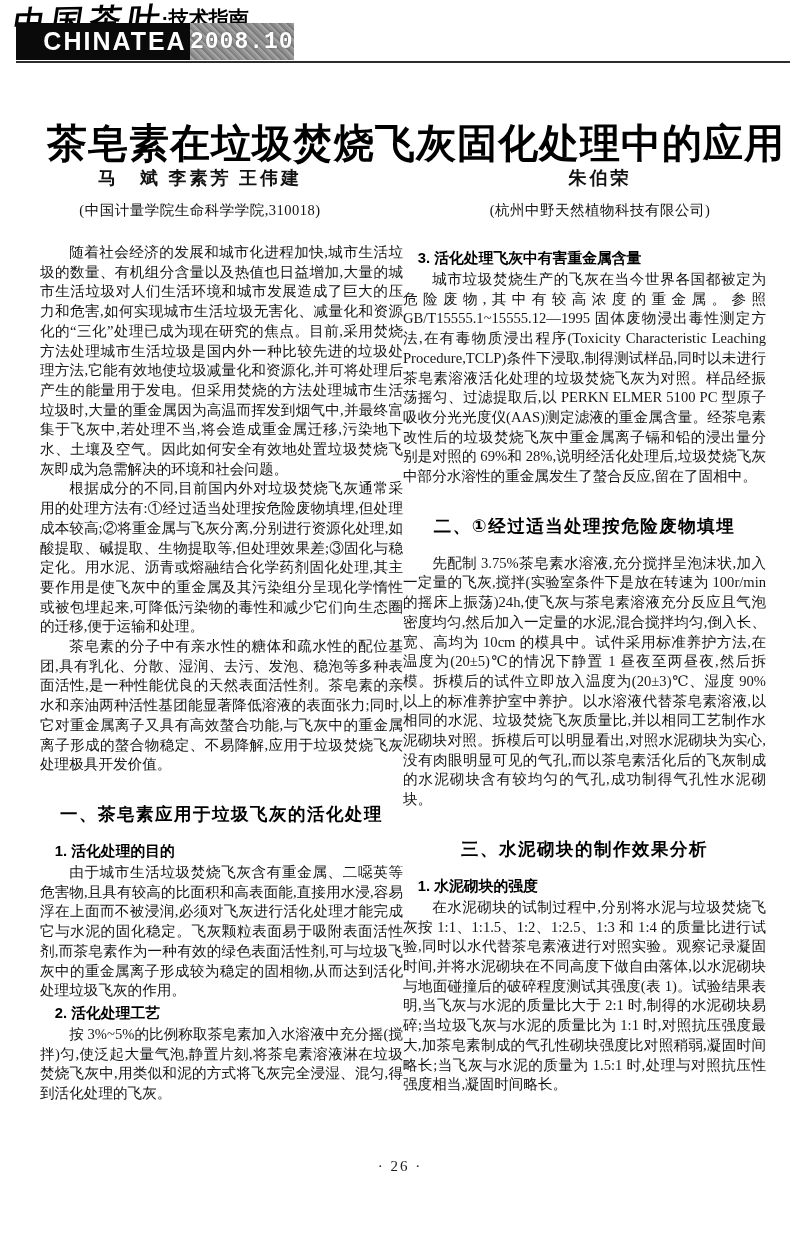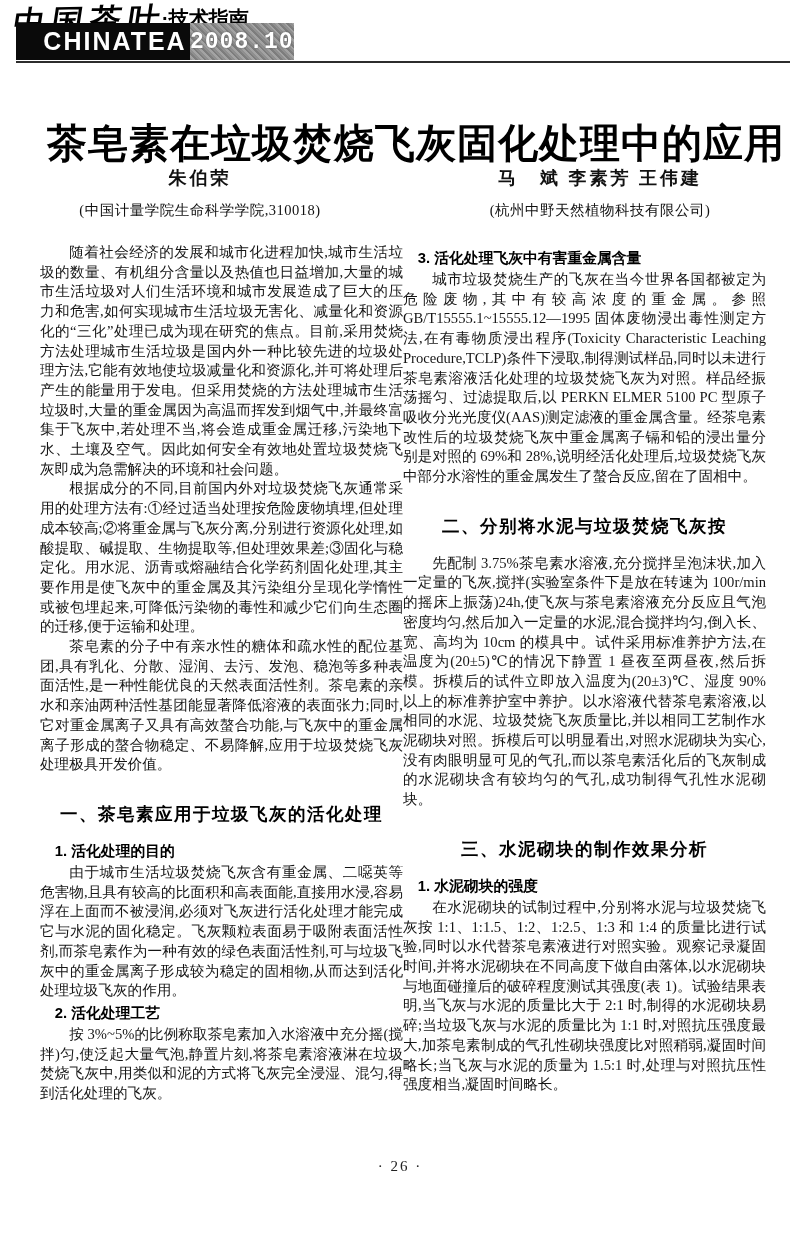--- a/index.html
+++ b/index.html
@@ -130,24 +130,24 @@
       <span class="journal-en">CHINATEA</span>
       <span class="issue-no">2008.10</span>
     </div>
     <div class="header-rule"></div>
   </div>
 
   <h1 class="article-title">茶皂素在垃圾焚烧飞灰固化处理中的应用</h1>
 
   <div class="authors-row">
     <div class="half">
-      <span class="name">朱伯荣</span>
+      <span class="name">马　斌 李素芳 王伟建</span>
     </div>
     <div class="half">
-      <span class="name">马　斌 李素芳 王伟建</span>
+      <span class="name">朱伯荣</span>
     </div>
   </div>
 
   <div class="affil-row">
     <div class="half">
       <span class="affil">(中国计量学院生命科学学院,310018)</span>
     </div>
     <div class="half">
       <span class="affil">(杭州中野天然植物科技有限公司)</span>
     </div>
@@ -166,21 +166,21 @@
       <p class="para">由于城市生活垃圾焚烧飞灰含有重金属、二噁英等危害物,且具有较高的比面积和高表面能,直接用水浸,容易浮在上面而不被浸润,必须对飞灰进行活化处理才能完成它与水泥的固化稳定。飞灰颗粒表面易于吸附表面活性剂,而茶皂素作为一种有效的绿色表面活性剂,可与垃圾飞灰中的重金属离子形成较为稳定的固相物,从而达到活化处理垃圾飞灰的作用。</p>
 
       <h3 class="sub-heading">2. 活化处理工艺</h3>
       <p class="para">按 3%~5%的比例称取茶皂素加入水溶液中充分摇(搅拌)匀,使泛起大量气泡,静置片刻,将茶皂素溶液淋在垃圾焚烧飞灰中,用类似和泥的方式将飞灰完全浸湿、混匀,得到活化处理的飞灰。</p>
     </div>
 
     <div class="col right-col">
       <h3 class="sub-heading">3. 活化处理飞灰中有害重金属含量</h3>
       <p class="para">城市垃圾焚烧生产的飞灰在当今世界各国都被定为危险废物,其中有较高浓度的重金属。参照 GB/T15555.1~15555.12—1995 固体废物浸出毒性测定方法,在有毒物质浸出程序(Toxicity Characteristic Leaching Procedure,TCLP)条件下浸取,制得测试样品,同时以未进行茶皂素溶液活化处理的垃圾焚烧飞灰为对照。样品经振荡摇匀、过滤提取后,以 PERKN ELMER 5100 PC 型原子吸收分光光度仪(AAS)测定滤液的重金属含量。经茶皂素改性后的垃圾焚烧飞灰中重金属离子镉和铅的浸出量分别是对照的 69%和 28%,说明经活化处理后,垃圾焚烧飞灰中部分水溶性的重金属发生了螯合反应,留在了固相中。</p>
 
-      <h2 class="section-heading">二、分别将水泥与垃圾焚烧飞灰按</h2>
+      <h2 class="section-heading">二、①经过适当处理按危险废物填埋</h2>
       <p class="para">先配制 3.75%茶皂素水溶液,充分搅拌呈泡沫状,加入一定量的飞灰,搅拌(实验室条件下是放在转速为 100r/min 的摇床上振荡)24h,使飞灰与茶皂素溶液充分反应且气泡密度均匀,然后加入一定量的水泥,混合搅拌均匀,倒入长、宽、高均为 10cm 的模具中。试件采用标准养护方法,在温度为(20±5)℃的情况下静置 1 昼夜至两昼夜,然后拆模。拆模后的试件立即放入温度为(20±3)℃、湿度 90%以上的标准养护室中养护。以水溶液代替茶皂素溶液,以相同的水泥、垃圾焚烧飞灰质量比,并以相同工艺制作水泥砌块对照。拆模后可以明显看出,对照水泥砌块为实心,没有肉眼明显可见的气孔,而以茶皂素活化后的飞灰制成的水泥砌块含有较均匀的气孔,成功制得气孔性水泥砌块。</p>
 
       <h2 class="section-heading">三、水泥砌块的制作效果分析</h2>
 
       <h3 class="sub-heading">1. 水泥砌块的强度</h3>
       <p class="para">在水泥砌块的试制过程中,分别将水泥与垃圾焚烧飞灰按 1:1、1:1.5、1:2、1:2.5、1:3 和 1:4 的质量比进行试验,同时以水代替茶皂素液进行对照实验。观察记录凝固时间,并将水泥砌块在不同高度下做自由落体,以水泥砌块与地面碰撞后的破碎程度测试其强度(表 1)。试验结果表明,当飞灰与水泥的质量比大于 2:1 时,制得的水泥砌块易碎;当垃圾飞灰与水泥的质量比为 1:1 时,对照抗压强度最大,加茶皂素制成的气孔性砌块强度比对照稍弱,凝固时间略长;当飞灰与水泥的质量为 1.5:1 时,处理与对照抗压性强度相当,凝固时间略长。</p>
     </div>
 
   </div>
 

